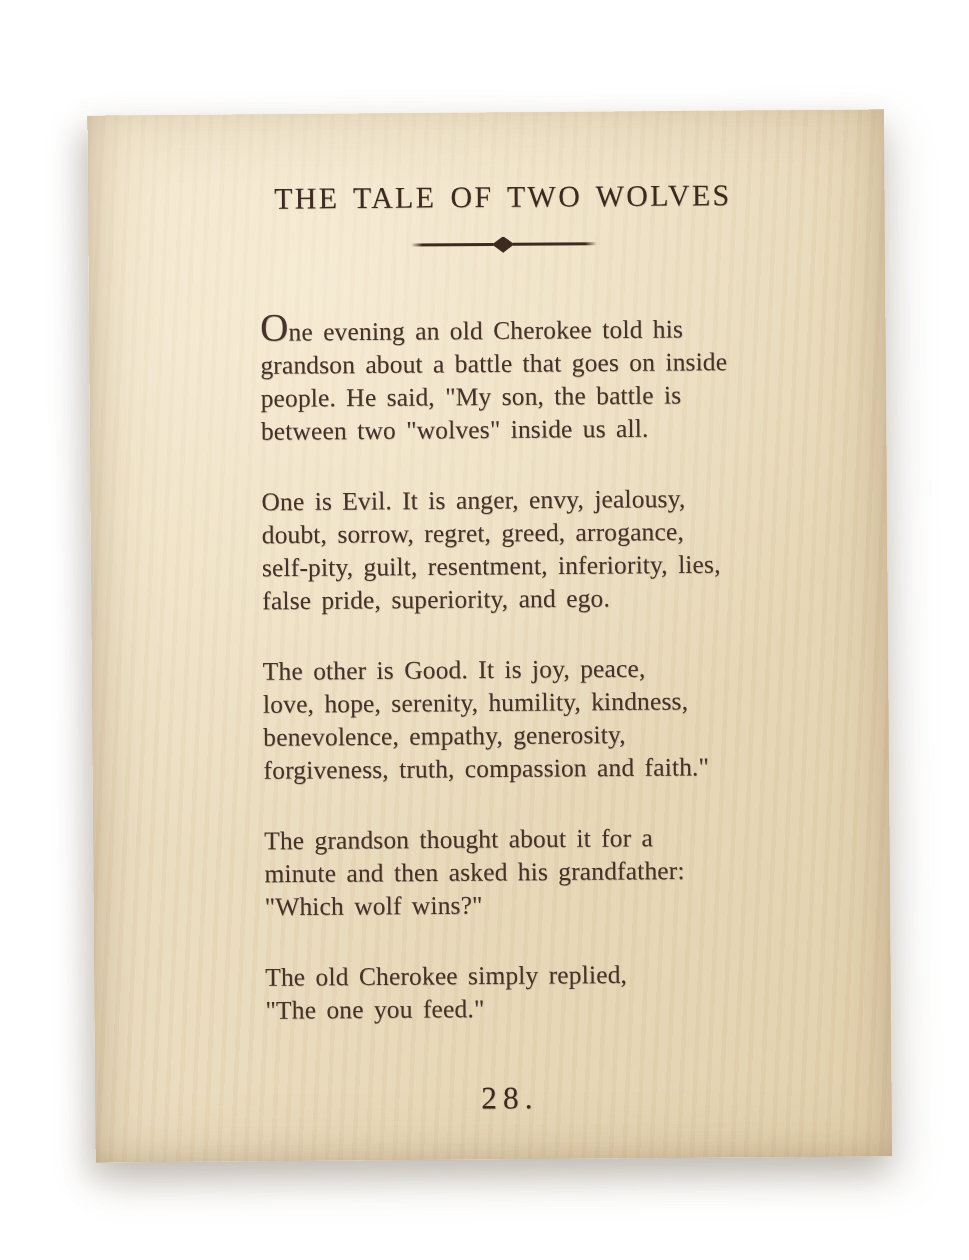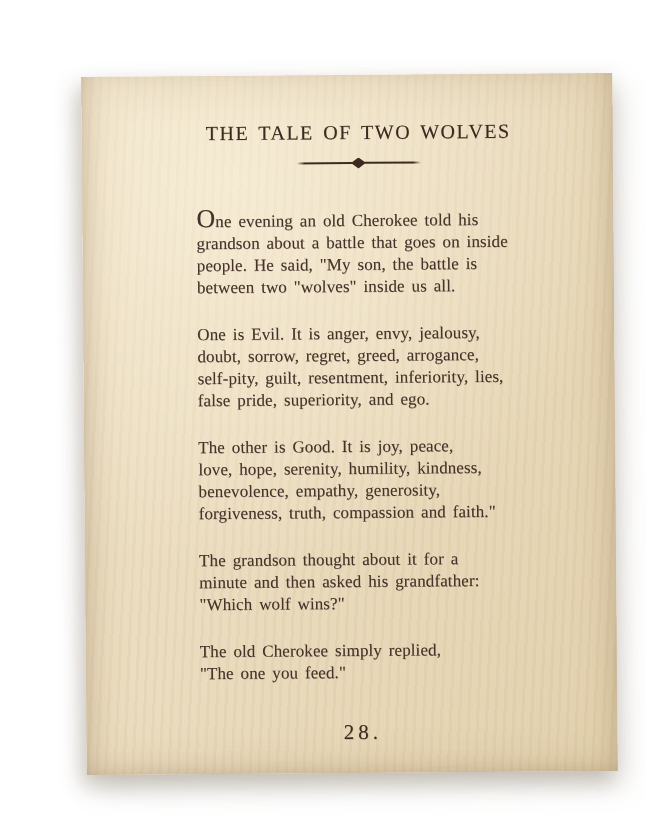--- a/index.html
+++ b/index.html
@@ -9,21 +9,21 @@
     --ink-dark:#3c2a21;
   }
   html,body{margin:0;padding:0;}
   body{
     width:646px;height:840px;
     background:var(--bg);
     overflow:hidden;
     font-family:"Liberation Serif","DejaVu Serif",serif;
     position:relative;
   }
-  .scene{position:absolute;inset:0;margin-left:23px;}
+  .scene{position:absolute;inset:0;}
   .paper{
     position:absolute;
     left:61px;top:75px;
     width:531px;height:698px;
     box-sizing:border-box;
     padding:44px 92px 0 114px;
     color:var(--ink);
     background:
       radial-gradient(120% 90% at 28% 16%, rgba(255,249,230,0.50), rgba(255,249,230,0) 62%),
       repeating-linear-gradient(93deg, rgba(171,140,100,0.055) 0 3px, rgba(255,255,255,0.045) 3px 9px),

